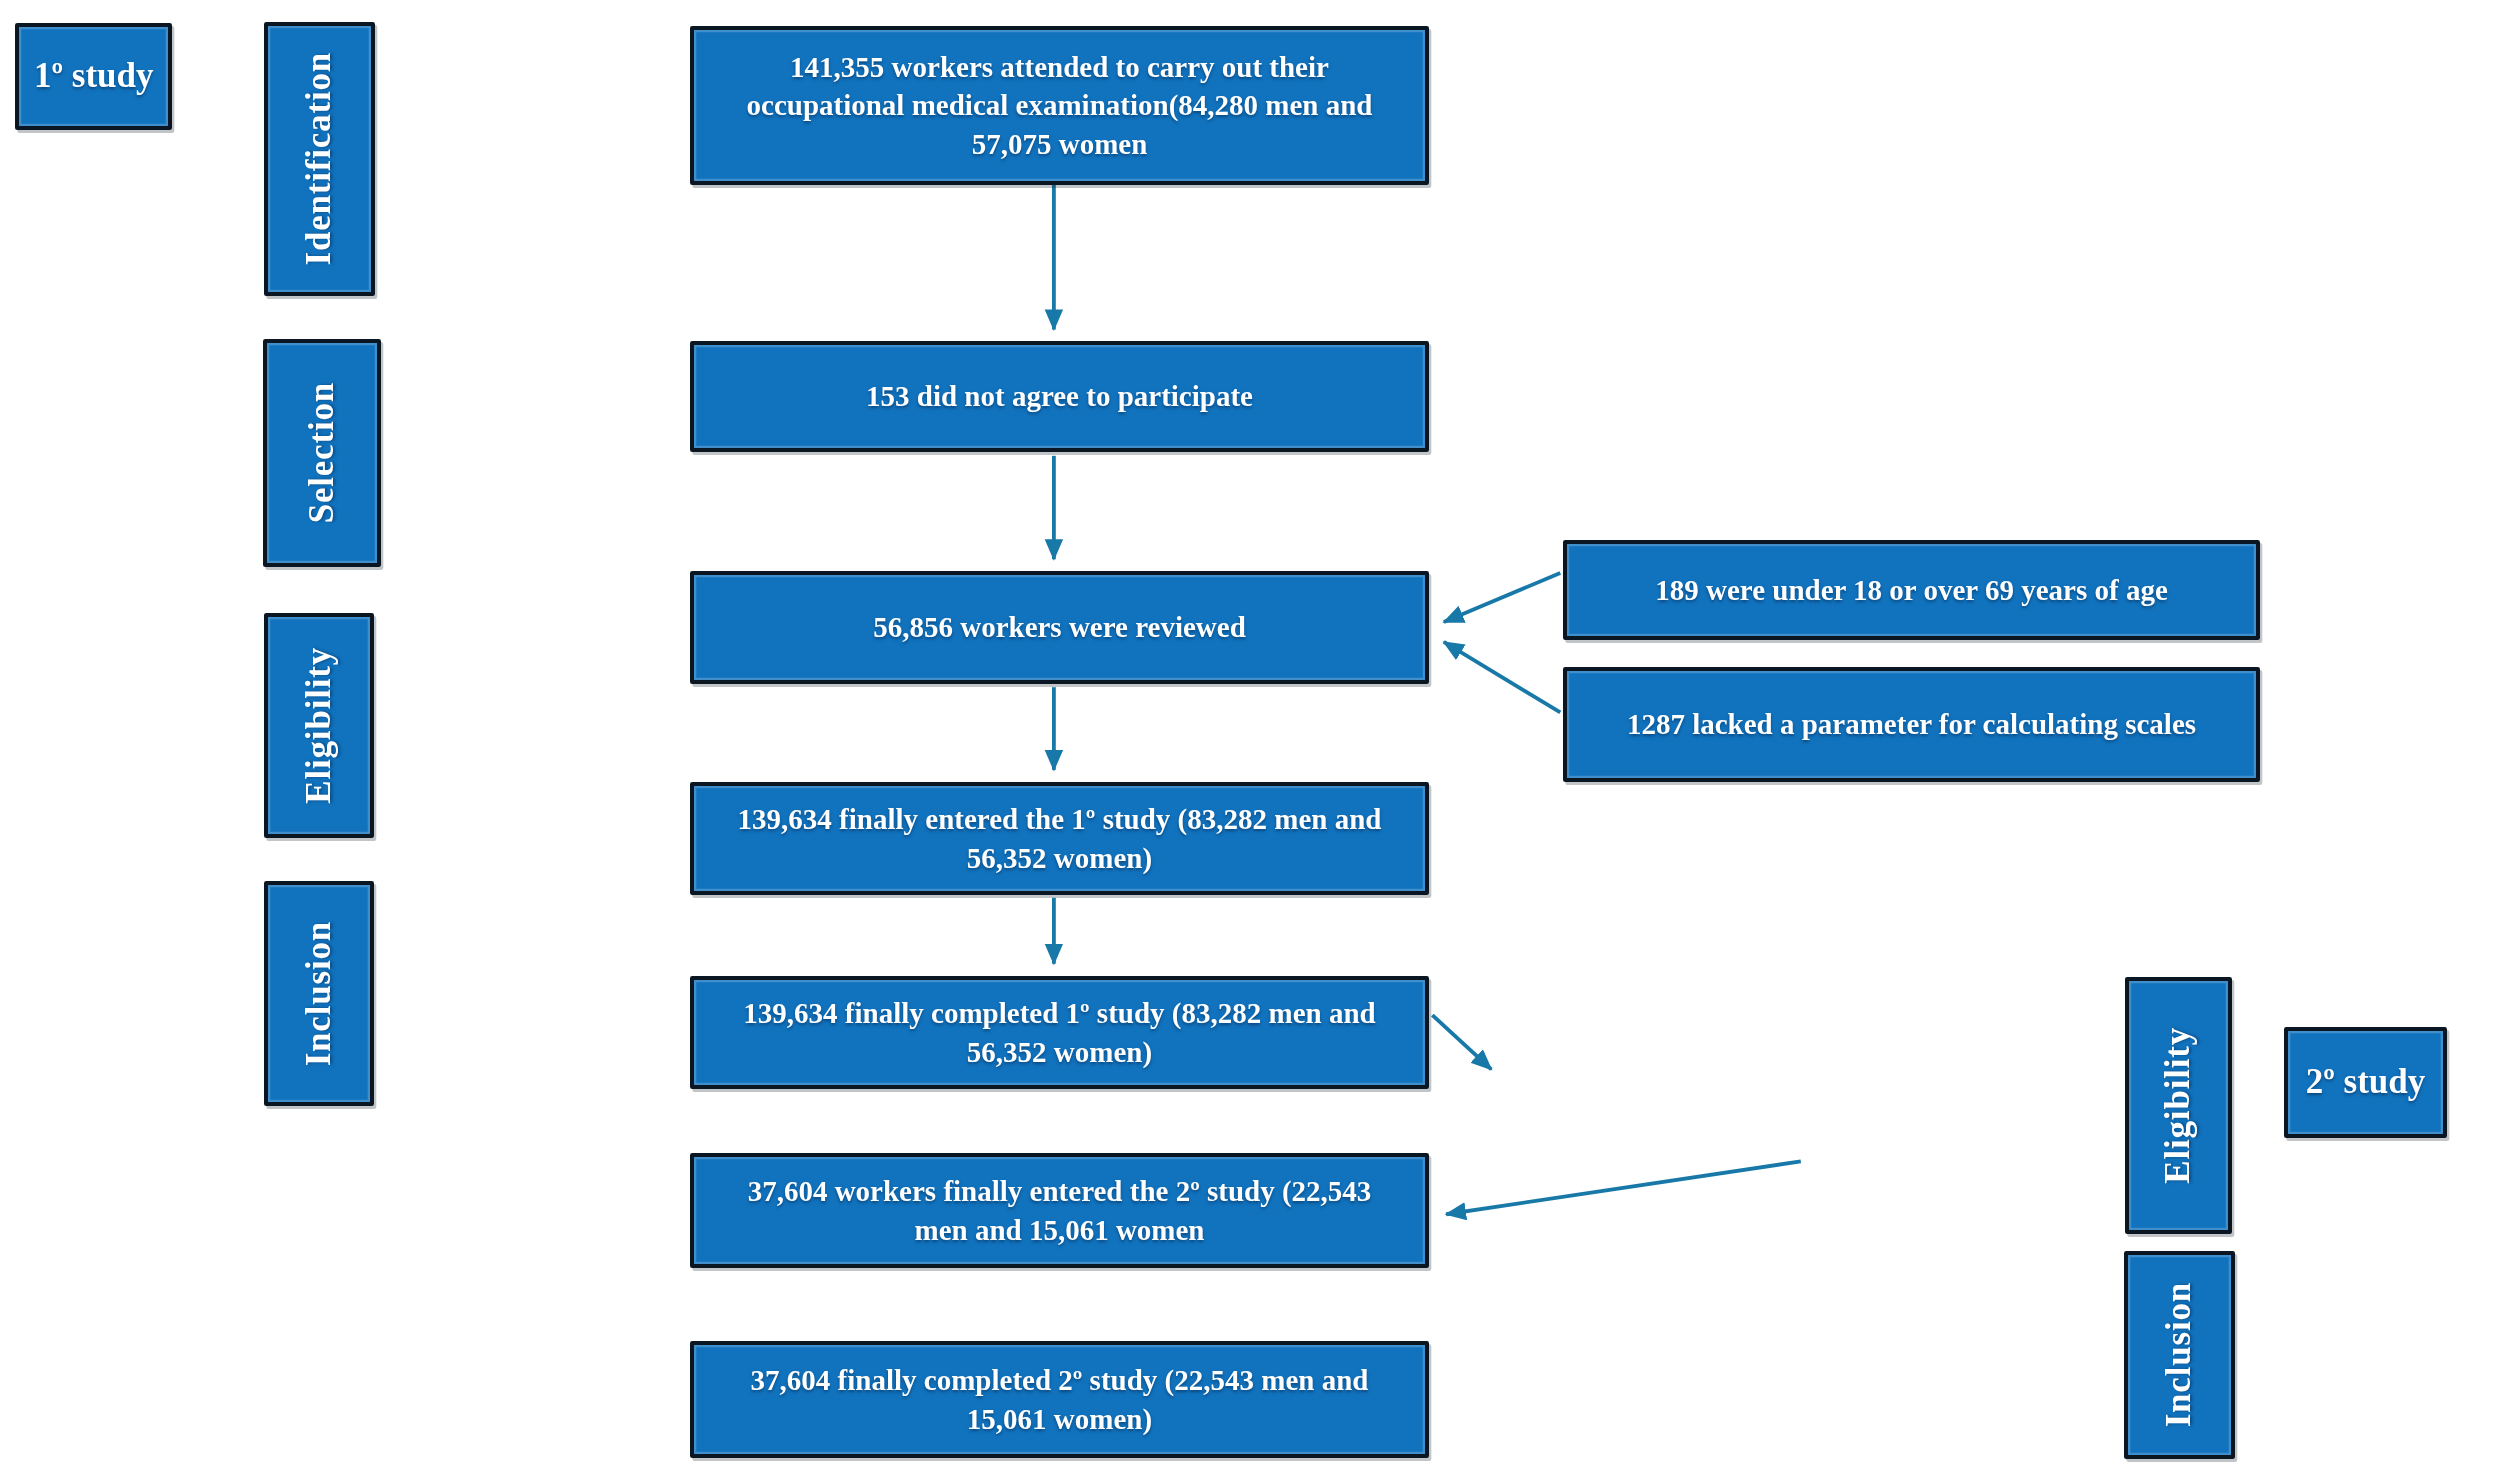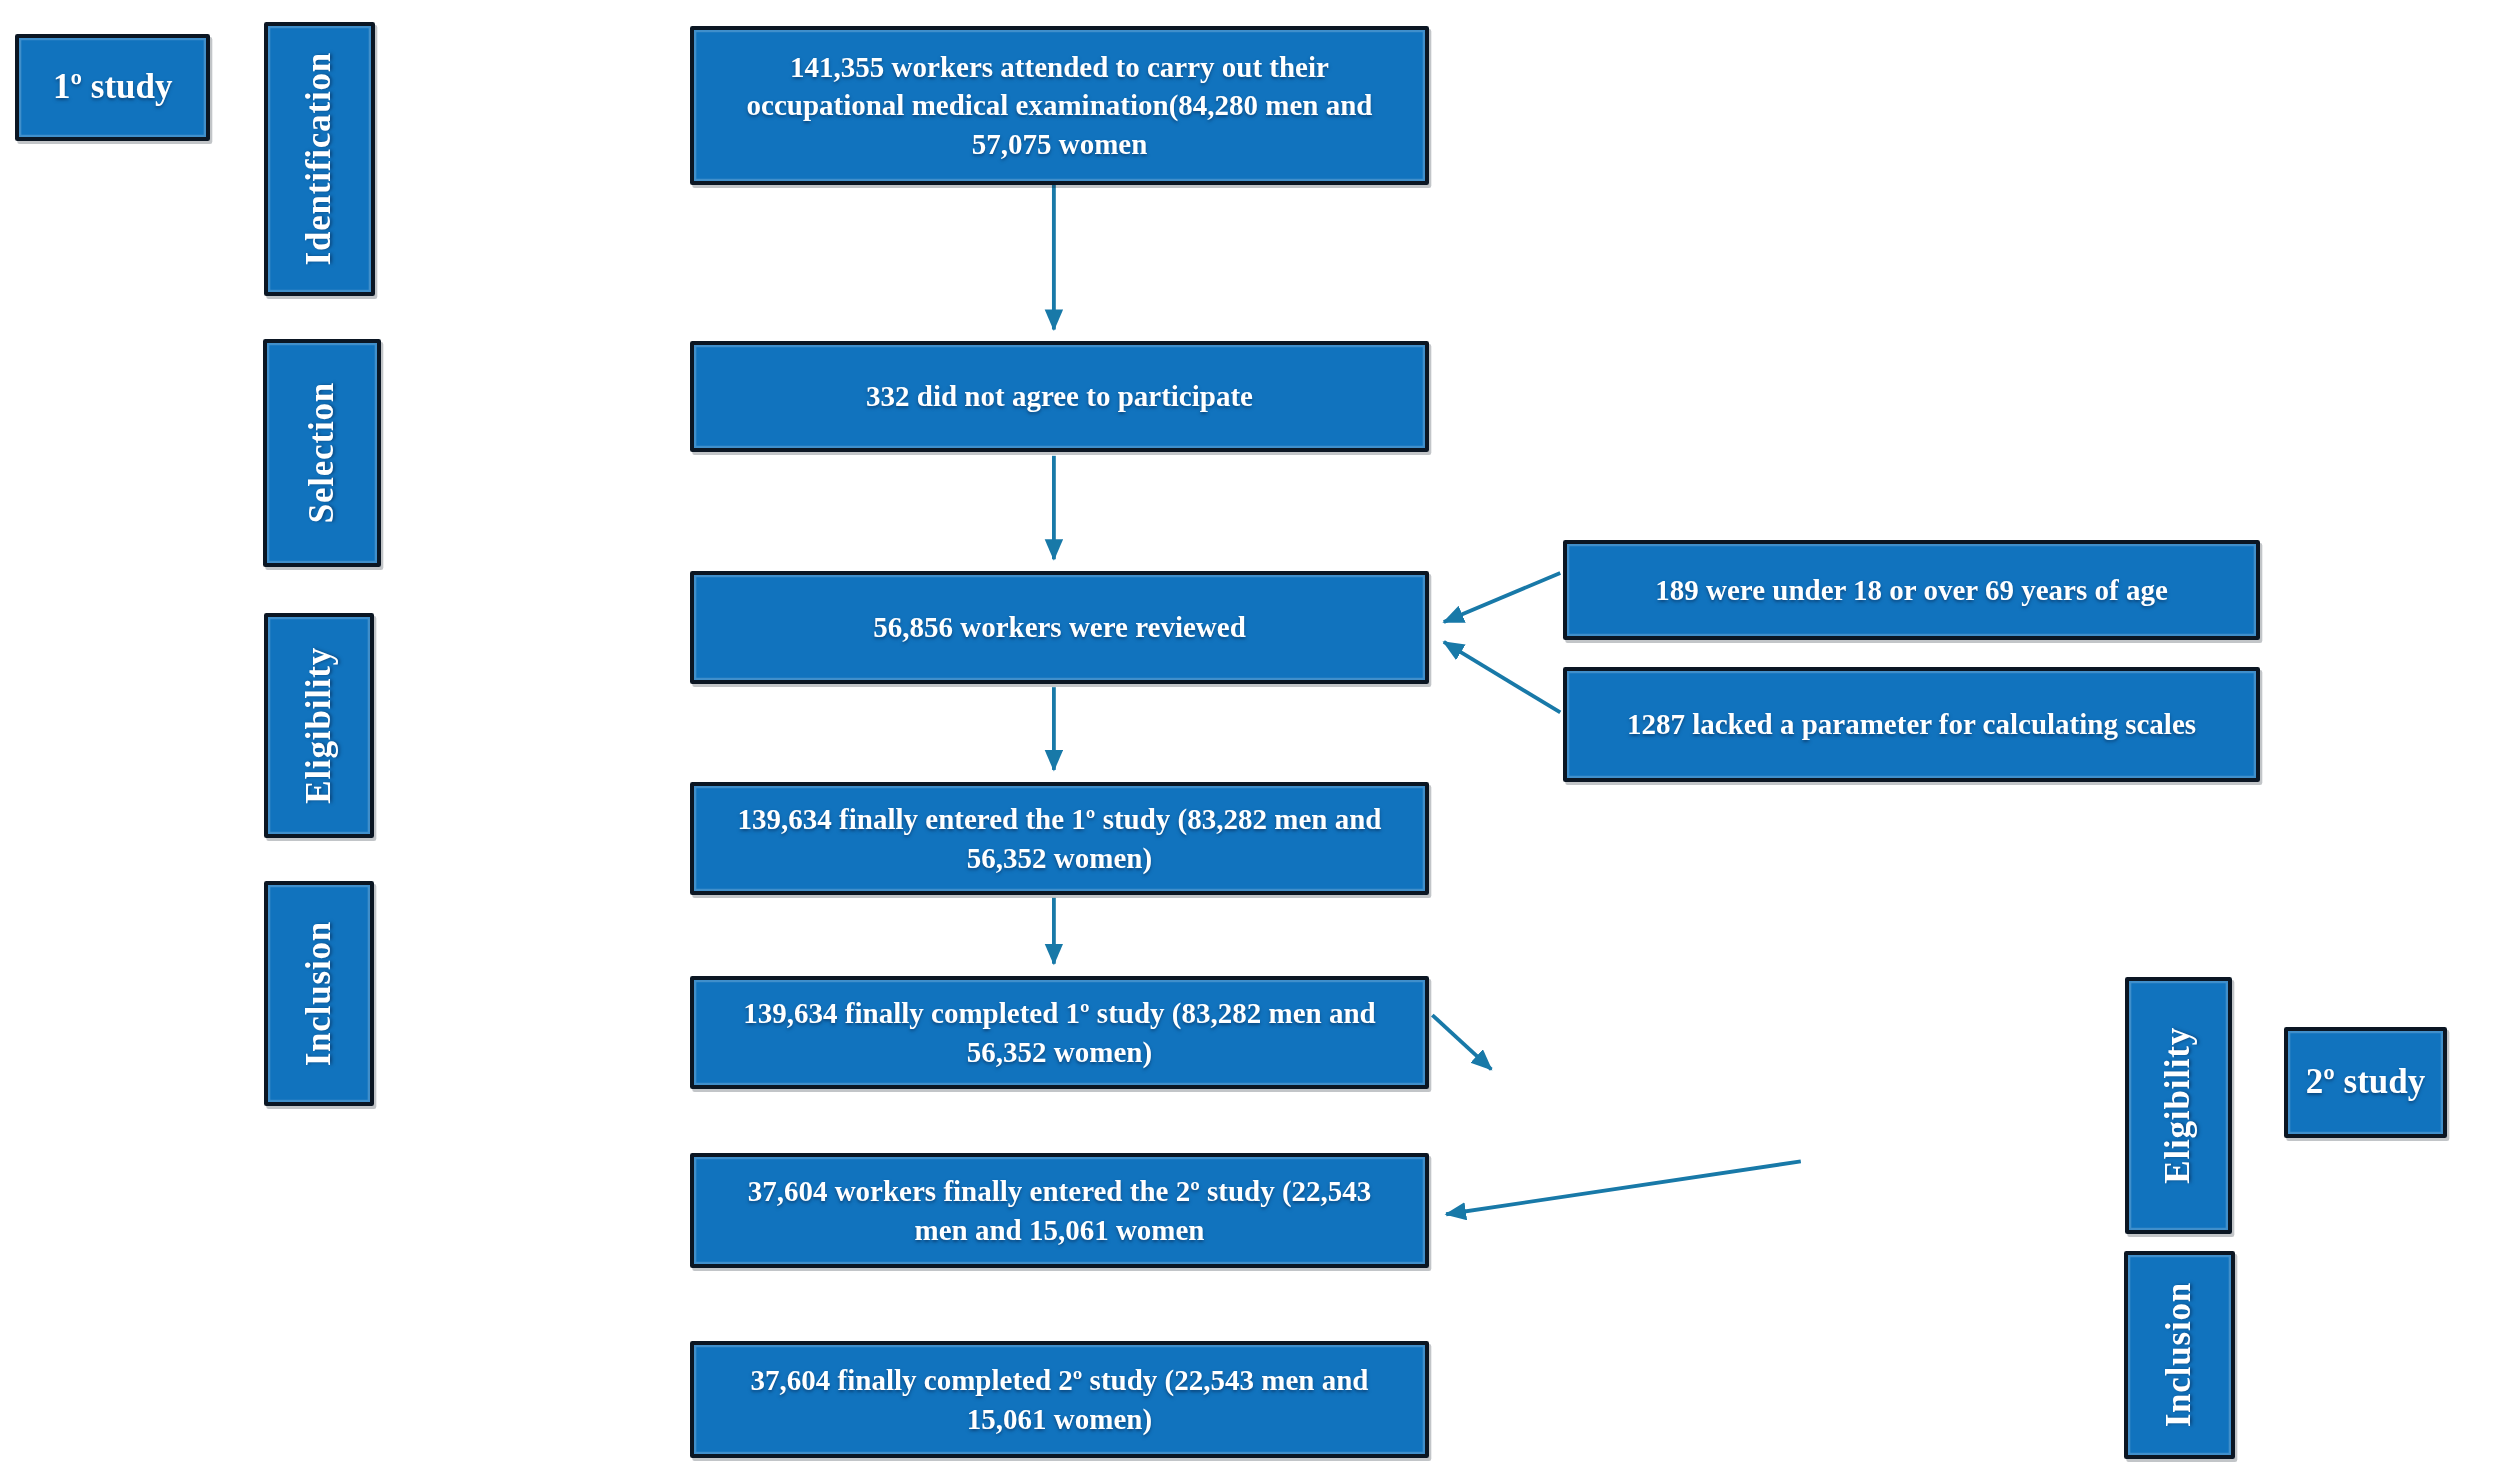--- a/index.html
+++ b/index.html
@@ -25,21 +25,21 @@
     text-shadow:0 1.5px 3.1px rgba(7,42,84,.6);
     box-shadow:inset 0 0 0 2.3px rgba(255,255,255,.20), 2.3px 3.1px 0 rgba(10,22,35,.25);
   }
   .vlabel span{
     writing-mode:vertical-rl;transform:rotate(180deg);
     font-size:35px;letter-spacing:0.8px;white-space:nowrap;
   }
   .tag{font-size:35px;}
 
   
-  .b-study1     {left:15.3px;  top:23px;  width:195px;height:107px;margin-top:11px;}
+  .b-study1     {left:15.3px;  top:23px;  width:157px;height:107px;}
   .b-ident      {left:264px; top:21.5px;  width:111px;height:274px;}
   .b-selection  {left:263px; top:339px; width:118px;height:228px;}
   .b-elig1      {left:264px; top:613px; width:110px;height:225px;}
   .b-incl1      {left:264px; top:881px;width:110px;height:225px;}
 
   
   .b-attended   {left:690px; top:19px;  width:739px;height:159px;padding:0 31px;margin-top:7px;}
   .b-declined   {left:690px; top:341px; width:739px;height:111px;padding:0 31px;}
   .b-reviewed   {left:690px; top:571px; width:739px;height:113px;padding:4px 31px;}
   .b-entered1   {left:690px; top:782px;width:739px;height:113px;padding:0 38px;}
@@ -89,21 +89,21 @@
     <span>Eligibility</span>
   </div>
   <div class="box b-incl1 vlabel">
     <span>Inclusion</span>
   </div>
 
   <div class="box b-attended">
     <span>141,355 workers attended to carry out their occupational medical examination(84,280 men and 57,075 women</span>
   </div>
   <div class="box b-declined">
-    <span>332 did not agree to participate</span>
+    <span>153 did not agree to participate</span>
   </div>
   <div class="box b-reviewed">
     <span>56,856 workers were reviewed</span>
   </div>
   <div class="box b-entered1">
     <span>139,634 finally entered the 1º study (83,282 men and 56,352 women)</span>
   </div>
   <div class="box b-completed1">
     <span>139,634 finally completed 1º study (83,282 men and 56,352 women)</span>
   </div>

